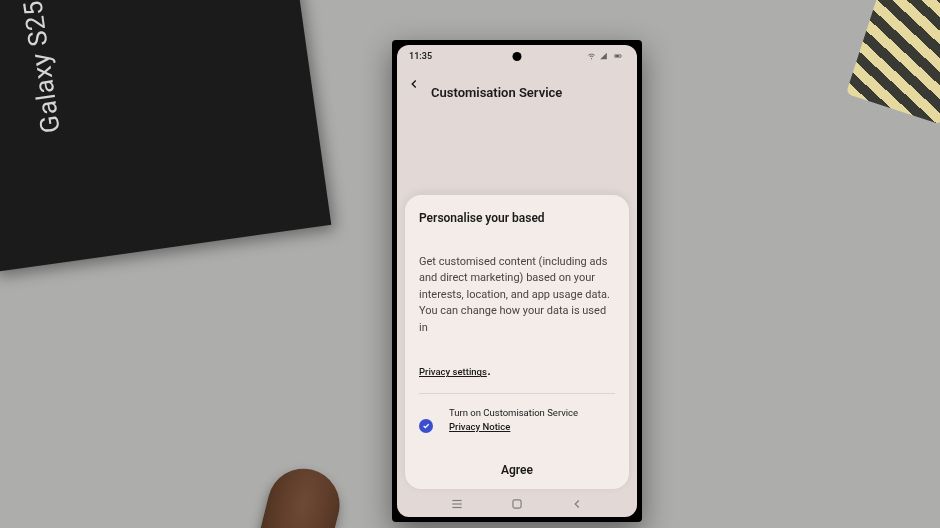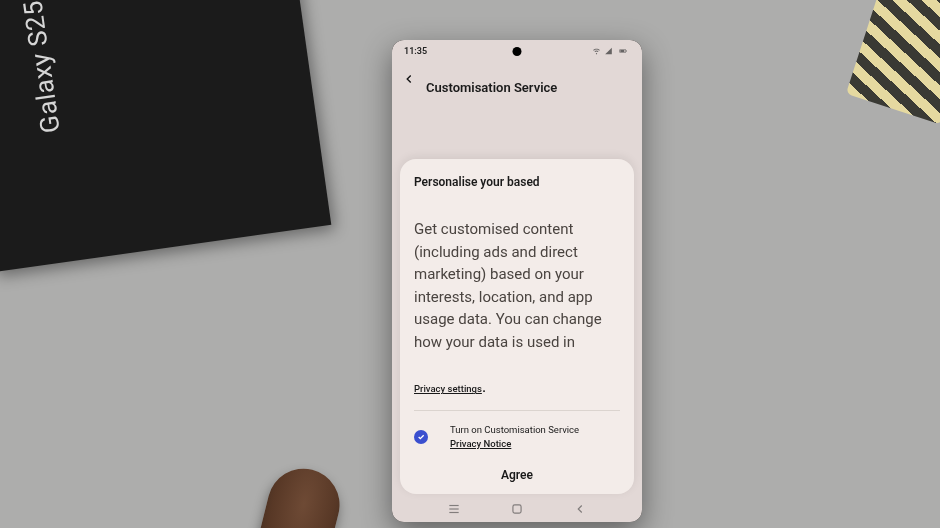--- a/index.html
+++ b/index.html
@@ -61,21 +61,22 @@
     }
     
     
     .phone {
       position: absolute;
       left: 392px;
       top: 40px;
       width: 250px;
       height: 482px;
       background: #000;
-      border-radius: 12px;
+      border-radius: 4px;
+      padding: 5px;
       box-shadow: 0 10px 30px rgba(0,0,0,0.45);
     }
     .screen {
       width: 100%;
       height: 100%;
       background: #e2d8d6;
       border-radius: 12px;
       position: relative;
       overflow: hidden;
     }
@@ -127,41 +128,41 @@
       padding: 16px 14px 10px;
       box-shadow: 0 -2px 10px rgba(0,0,0,0.08);
     }
     .sheet-title {
       font-size: 12px;
       font-weight: 600;
       color: #1a1a1a;
       margin-bottom: 8px;
     }
     .sheet-body {
-      font-size: 15px;
+      font-size: 11px;
       line-height: 1.5;
       color: #4a4440;
       margin-bottom: 2px;
       margin-top: 29px;
     }
     .link {
       font-size: 9.5px;
       color: #1a1a1a;
       text-decoration: underline;
       font-weight: 500;
       display: inline-block;
       margin-bottom: 10px;
       margin-top: 28px;
     }
     .divider { border: none; border-top: 1px solid #dbd4cf; margin: 6px 0 12px; }
     .check-row {
       display: flex;
-      align-items: center;
-      gap: 22px;
-      margin-bottom: 12px;
+      align-items: flex-end;
+      gap: 16px;
+      margin-bottom: 24px;
     }
     .check-badge {
       width: 14px;
       height: 14px;
       background: #3a4fcf;
       border-radius: 50%;
       display: flex;
       align-items: center;
       justify-content: center;
       flex-shrink: 0;

